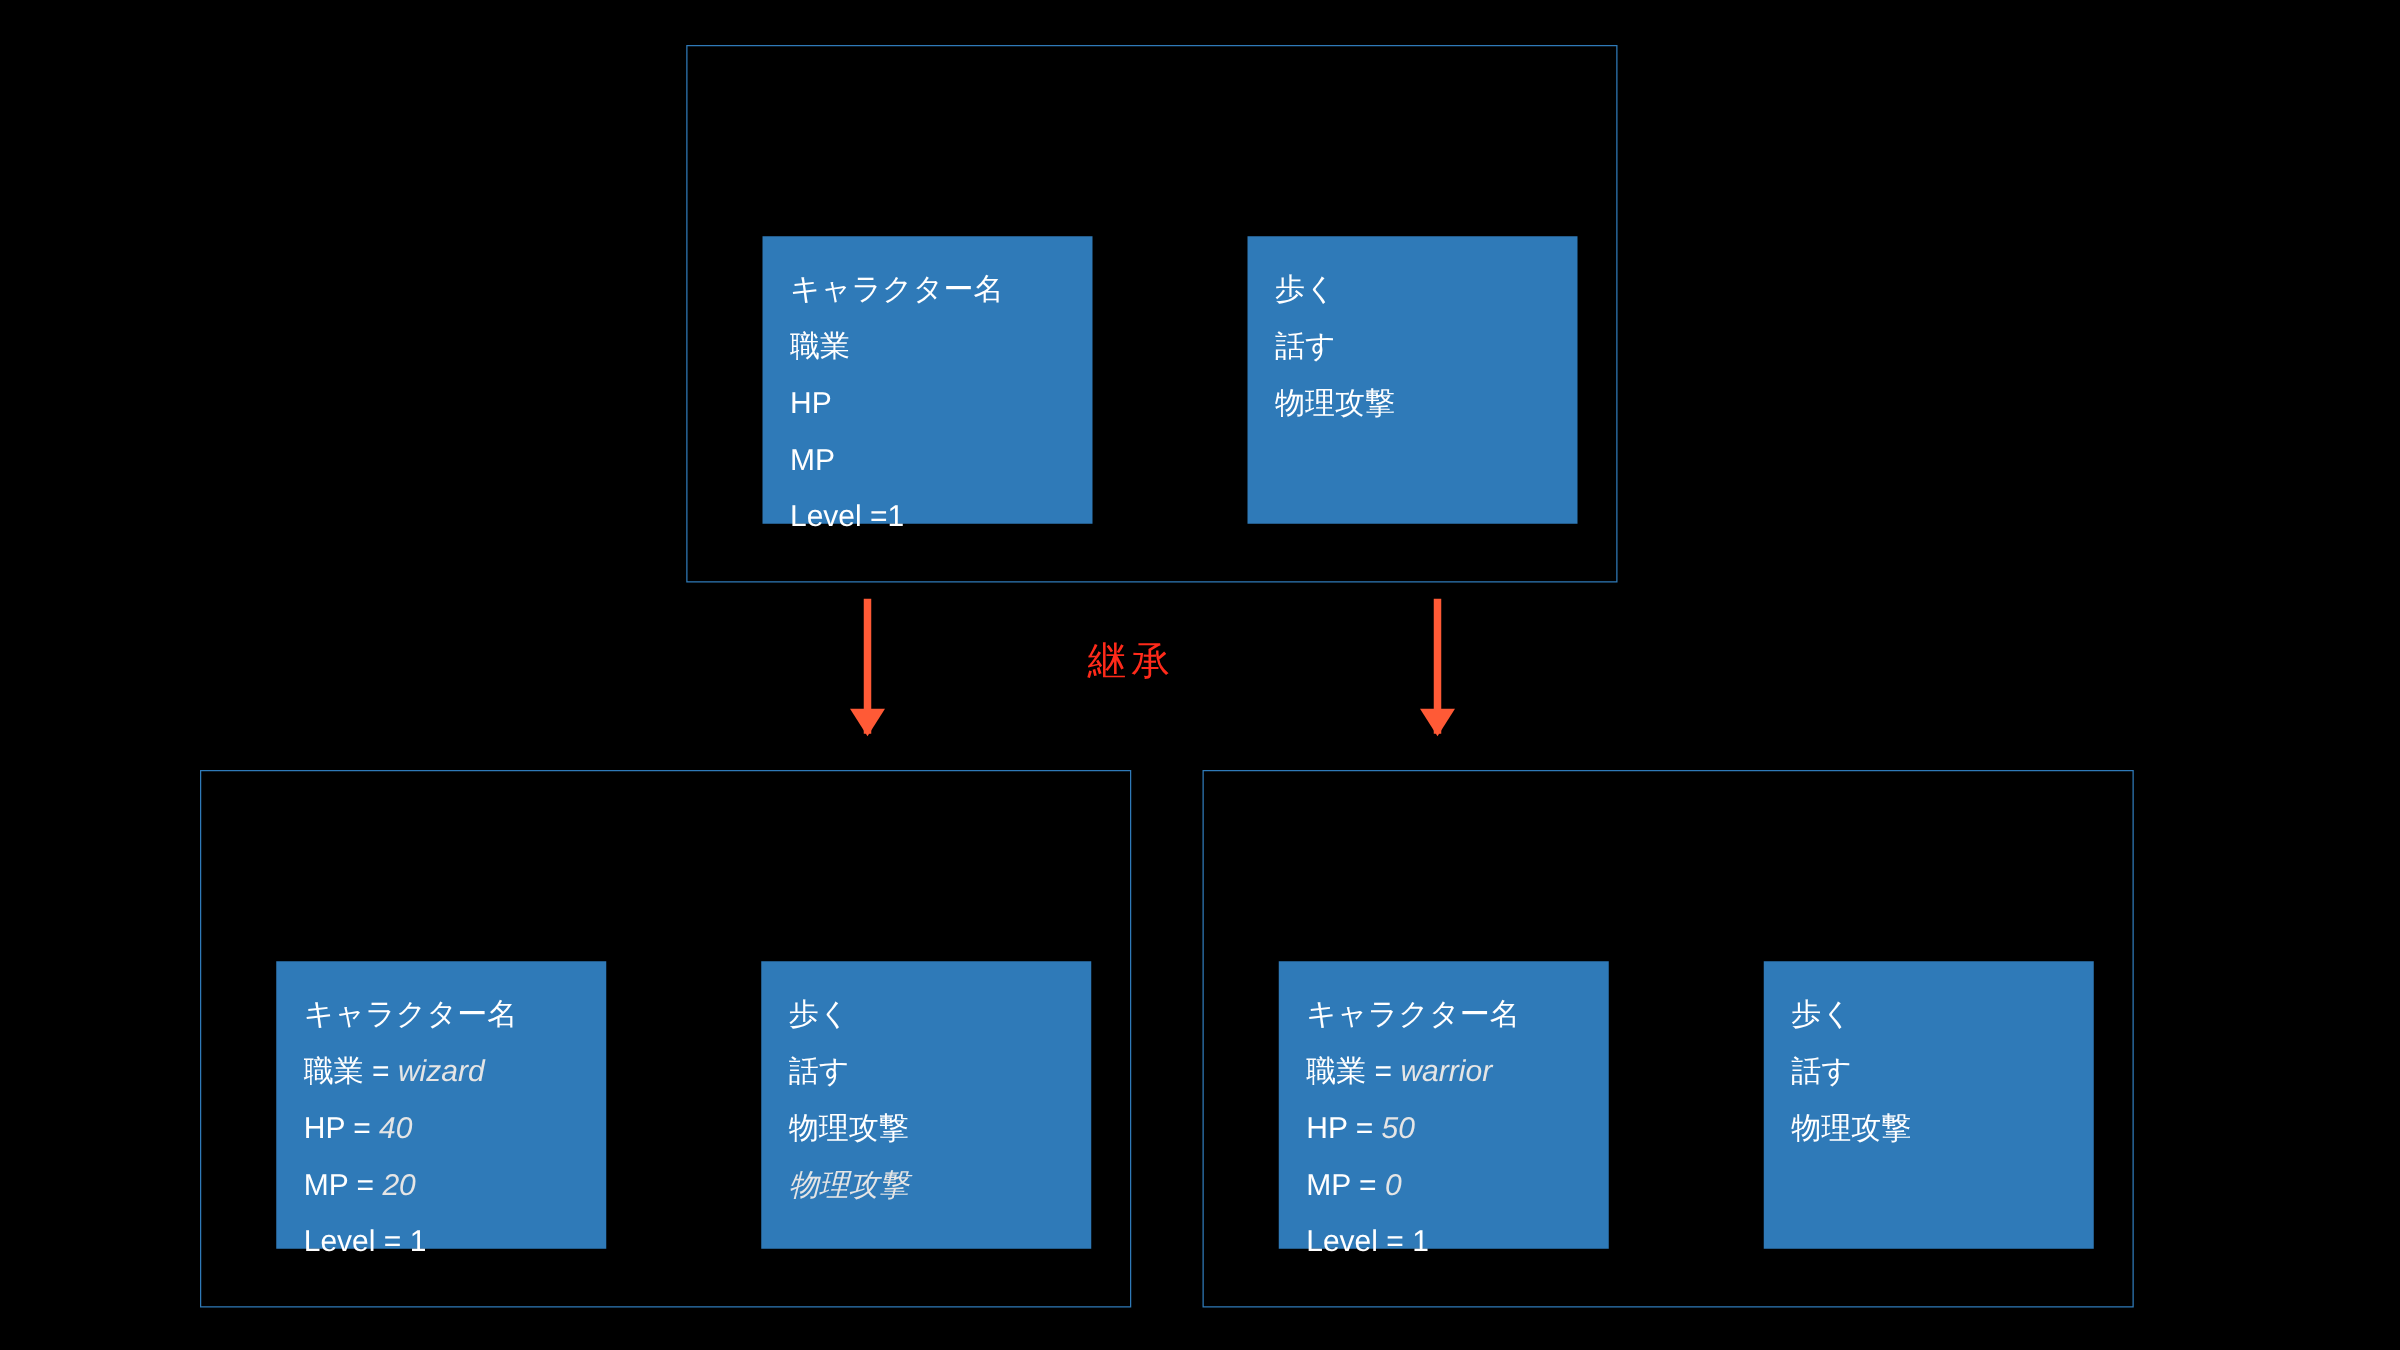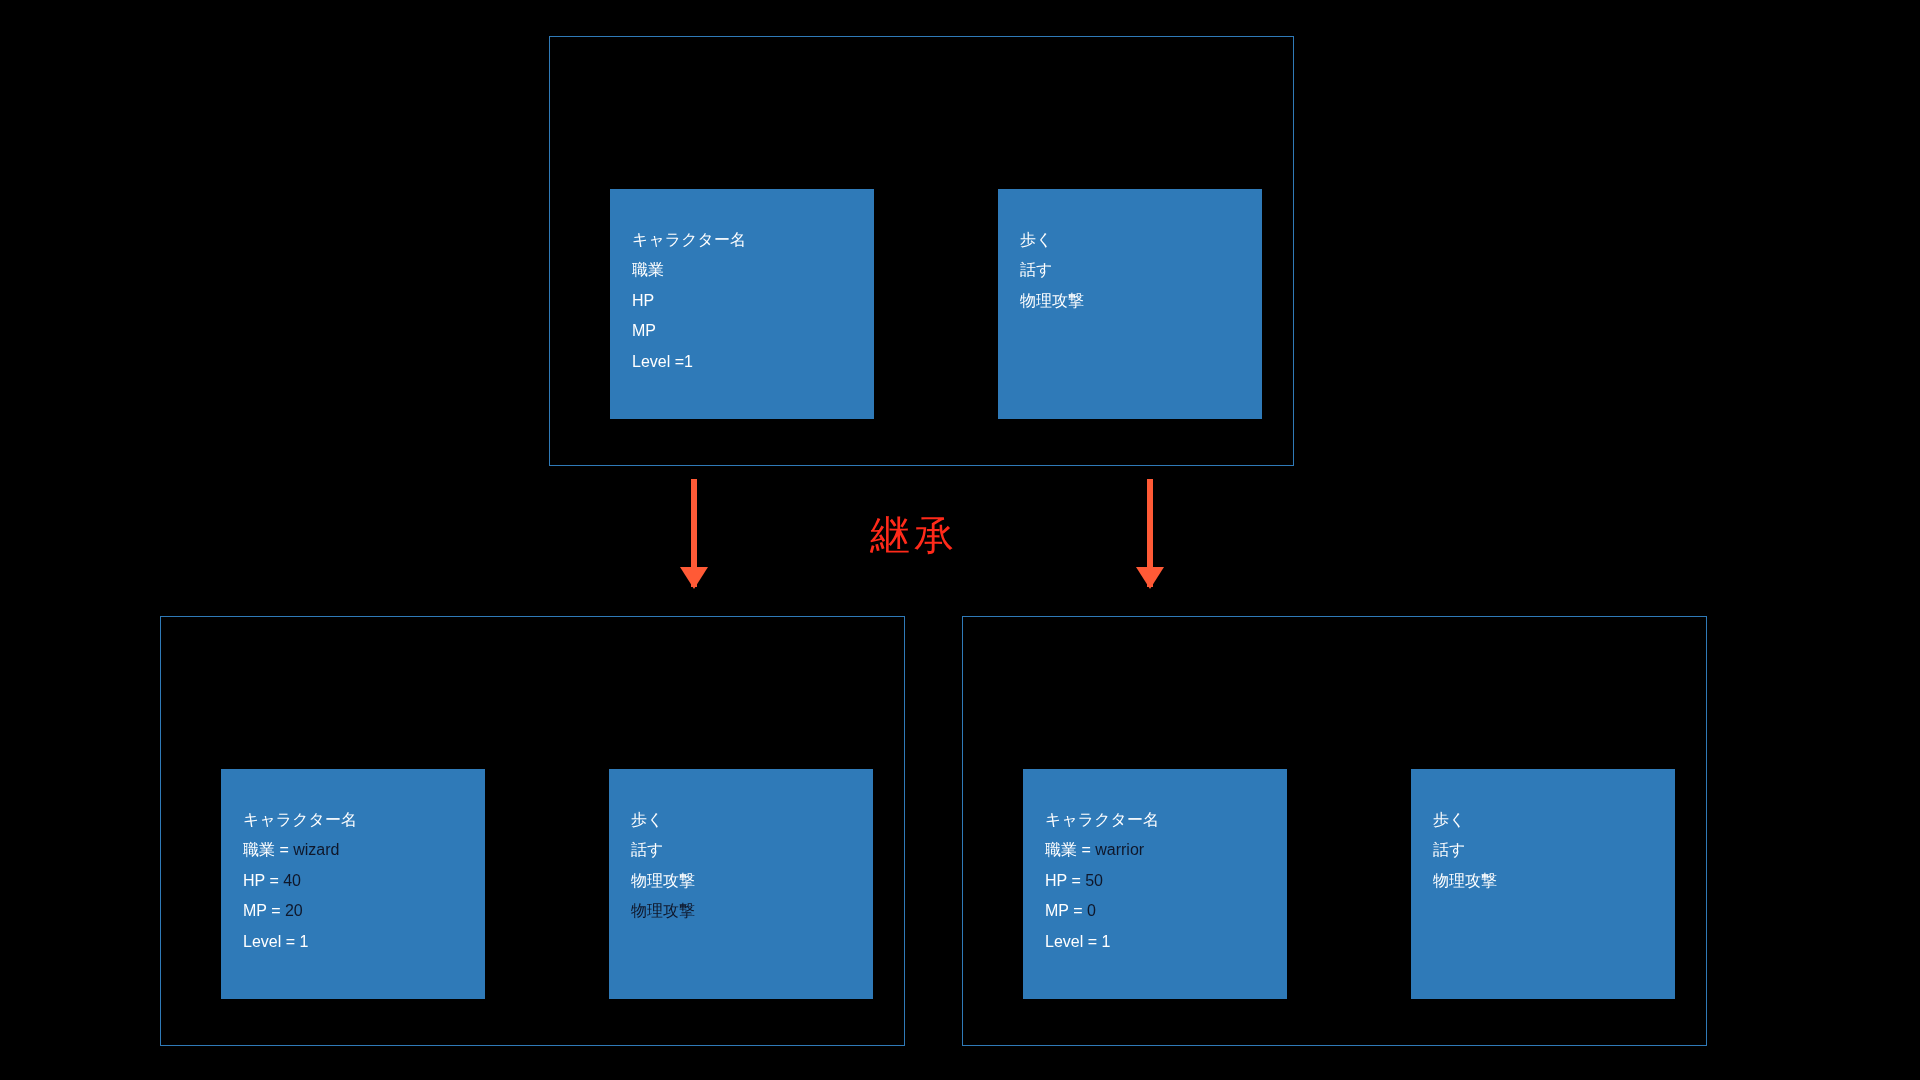--- a/index.html
+++ b/index.html
@@ -15,31 +15,31 @@
   }
   .outer-box {
     position: absolute;
     border: 1px solid #2f7ab8;
     box-sizing: border-box;
   }
   .inner-box {
     position: absolute;
     background: #2f7ab8;
     box-sizing: border-box;
-    padding: 36px 22px;
-    font-size: 16px;
+    padding: 20px 22px;
+    font-size: 24px;
     line-height: 1.9;
     color: #fff;
   }
   .inner-box .line { white-space: nowrap; }
-  .accent { color: #0f172a; }
+  .accent { color: #e5e5e5; font-style: italic; }
   .inherit-label {
     position: absolute;
     color: #ff2a1a;
-    font-size: 40px;
+    font-size: 31px;
     font-weight: 500;
     letter-spacing: 4px;
   }
   .arrow {
     position: absolute;
     width: 6px;
     background: #ff5a36;
   }
   .arrow::after {
     content: "";

